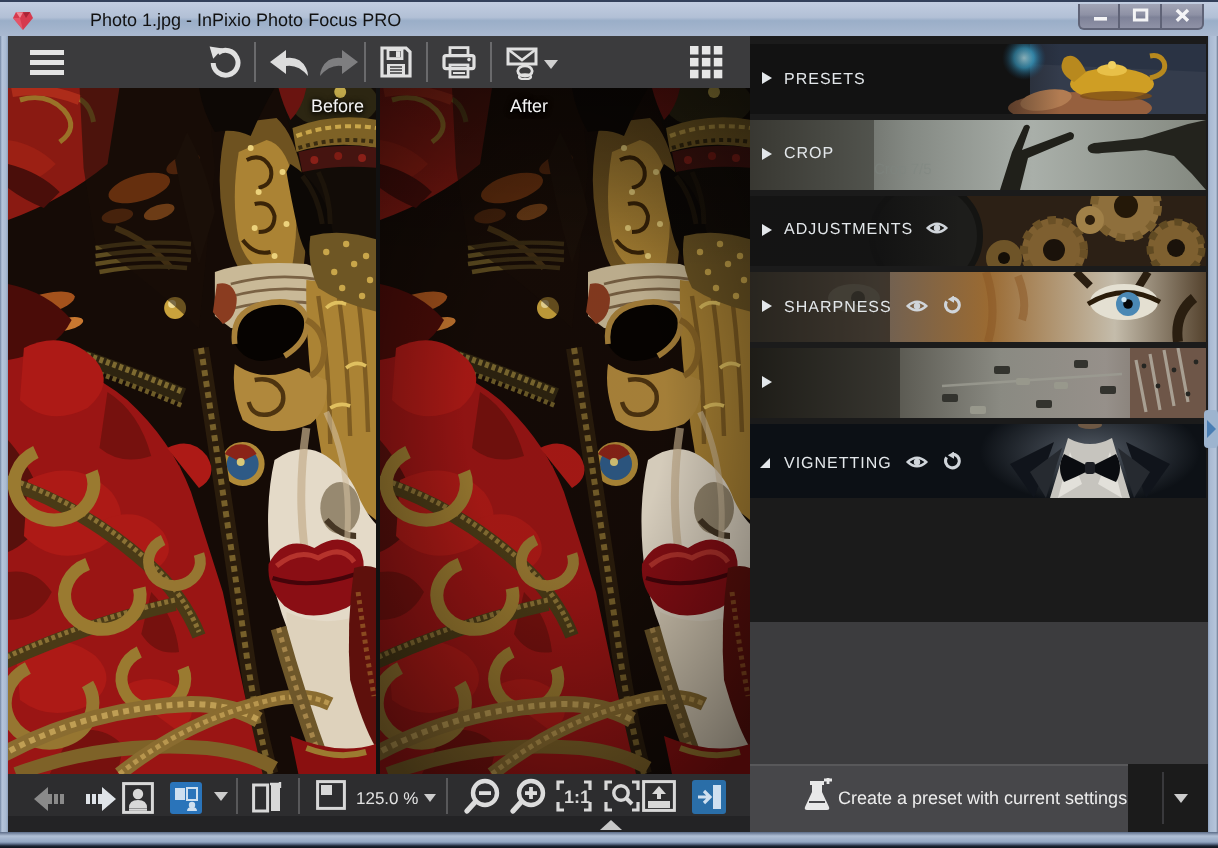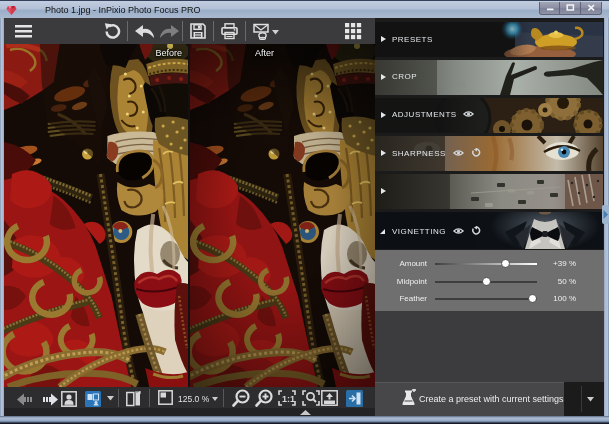--- a/index.html
+++ b/index.html
@@ -327,34 +327,20 @@
             <path d="M1,4.5 Q6.5,-0.5 12,4.5 Q6.5,9.5 1,4.5 Z" fill="none" stroke="#d0d5da" stroke-width="1.4"></path>
             <circle cx="6.5" cy="4.5" r="1.9" fill="#d0d5da"></circle>
           </svg>
         <svg width="10" height="9" viewBox="0 0 11 10" style="margin-left:5px">
             <path d="M2.5,3 A3.8,3.8 0 1 0 5.5,1.2" stroke="#d0d5da" stroke-width="1.7" fill="none"></path>
             <polygon points="6.6,-0.2 6.6,3.8 3.2,1.8" fill="#d0d5da"></polygon>
           </svg>
       </span>
     </div>
 
-    <div id="sliders">
-      <span class="slbl" style="left:2px;top:9px">Amount</span>
-      <div class="strack" style="top:13px;background:linear-gradient(90deg,#3e3e3e,#ffffff)"></div>
-      <div class="sthumb" style="left:125.5px;top:9px"></div>
-      <span class="sval" style="top:9px">+39 %</span>
-      <span class="slbl" style="left:2px;top:26.5px">Midpoint</span>
-      <div class="strack" style="top:30.5px;background:#3e3e3e"></div>
-      <div class="sthumb" style="left:106.5px;top:26.5px"></div>
-      <span class="sval" style="top:26.5px">50 %</span>
-      <span class="slbl" style="left:2px;top:44px">Feather</span>
-      <div class="strack" style="top:48px;background:#3e3e3e"></div>
-      <div class="sthumb" style="left:153px;top:44px"></div>
-      <span class="sval" style="top:44px">100 %</span>
-    </div>
     <div id="darkzone"></div>
     <div id="presetbar">
       <svg class="abs" style="left:27px;top:6px" width="14" height="17" viewBox="0 0 14 17">
           <path d="M4,3 L4,7 L0.5,14.5 Q0,16 1.5,16 L11.5,16 Q13,16 12.5,14.5 L9,7 L9,3 Z" fill="#e8e8e8"></path>
           <rect x="3" y="1.5" width="7" height="2" fill="#e8e8e8"></rect>
           <path d="M10,1 h4 M12,-1 v4" stroke="#e8e8e8" stroke-width="1.4"></path>
           <path d="M2.5,12 h8" stroke="#47474a" stroke-width="1"></path>
         </svg>
       <span class="txt">Create a preset with current settings</span>
       <div class="abs" style="left:206px;top:3px;width:1px;height:26px;background:#39393c"></div>

